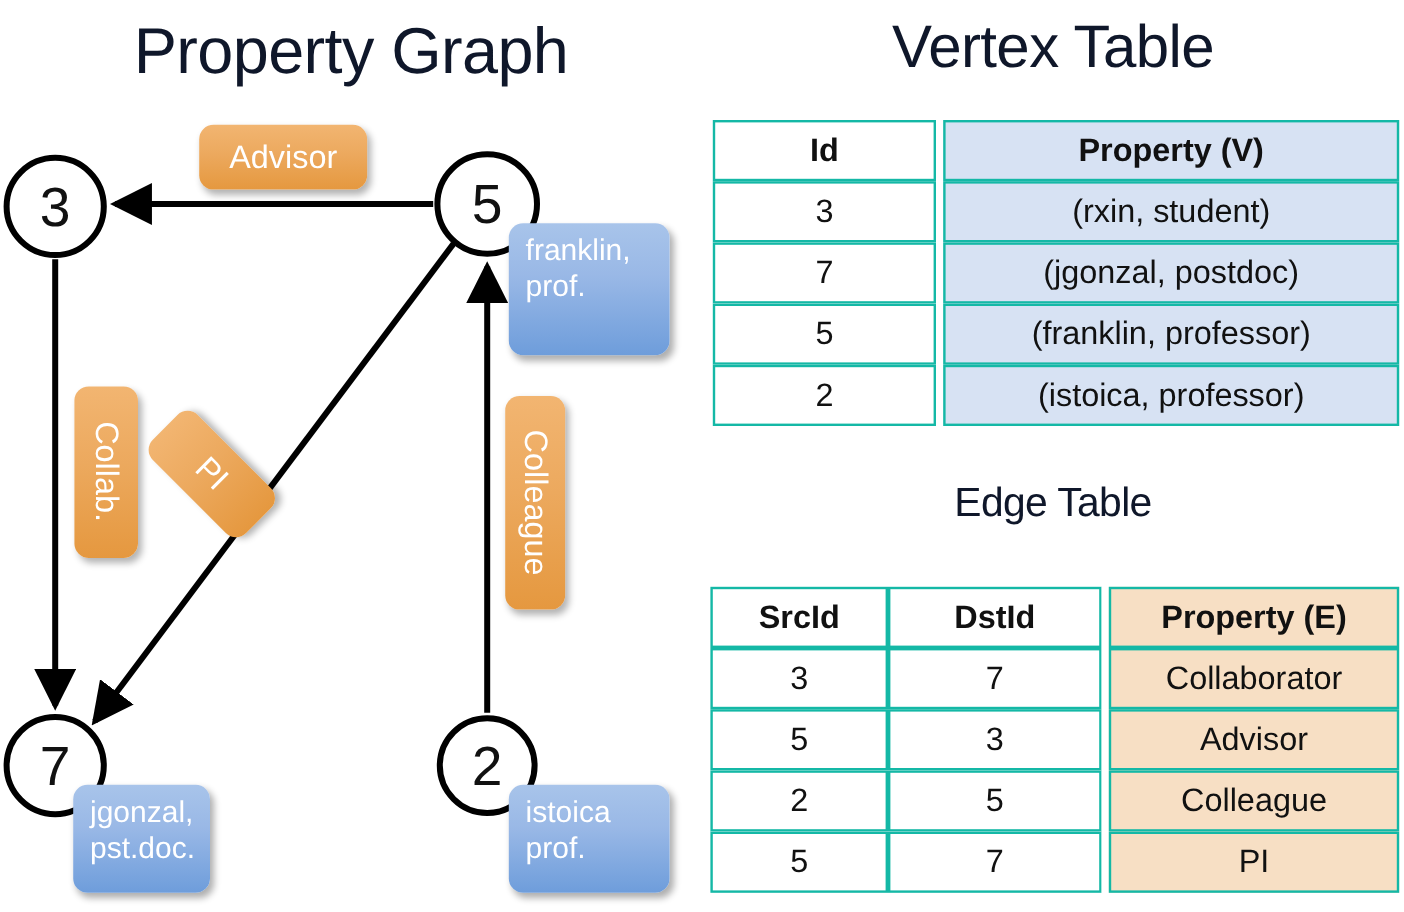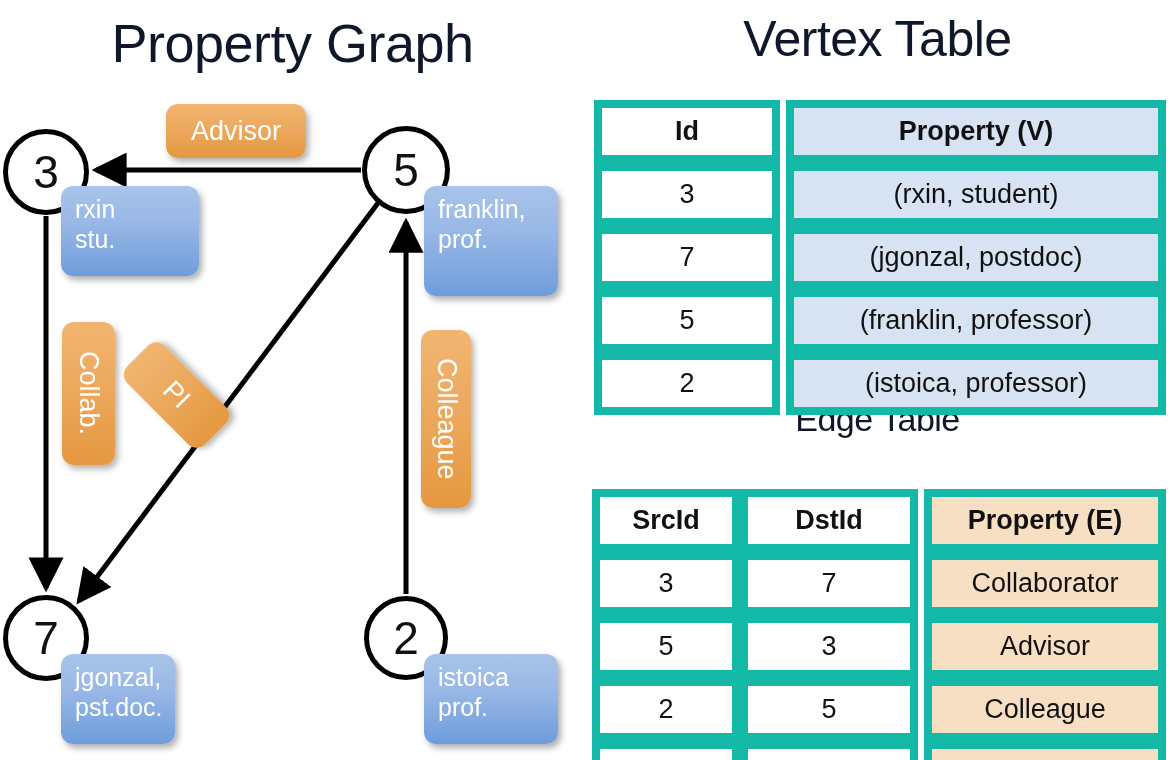--- a/index.html
+++ b/index.html
@@ -106,21 +106,21 @@
   }
 
   
   .tbl {
     position: absolute;
     border-collapse: separate;
     border-spacing: 0;
     table-layout: fixed;
   }
   .tbl td, .tbl th {
-    border: 8px solid #14b8a6;
+    border: 2px solid #14b8a6;
     padding: 0;
     height: 47px;
     text-align: center;
     vertical-align: middle;
     font-weight: normal;
     font-size: 27px;
     color: #111;
     background: #ffffff;
   }
   .tbl th {
@@ -177,24 +177,20 @@
   <div class="vertex-circle" style="left:362px; top:126px; width:88px; height:88px;">
     <span>5</span>
   </div>
   <div class="vertex-circle" style="left:3px;  top:595px; width:86px; height:86px;">
     <span>7</span>
   </div>
   <div class="vertex-circle" style="left:364px; top:596px; width:84px; height:84px;">
     <span>2</span>
   </div>
 
-  <div class="prop-box" style="left:61px; top:186px; width:138px; height:90px;">
-    <div>rxin</div>
-    <div>stu.</div>
-  </div>
 
   <div class="prop-box" style="left:424px; top:186px; width:134px; height:110px;">
     <div>franklin,</div>
     <div>prof.</div>
   </div>
 
   <div class="prop-box" style="left:61px; top:654px; width:114px; height:90px;">
     <div>jgonzal,</div>
     <div>pst.doc.</div>
   </div>

